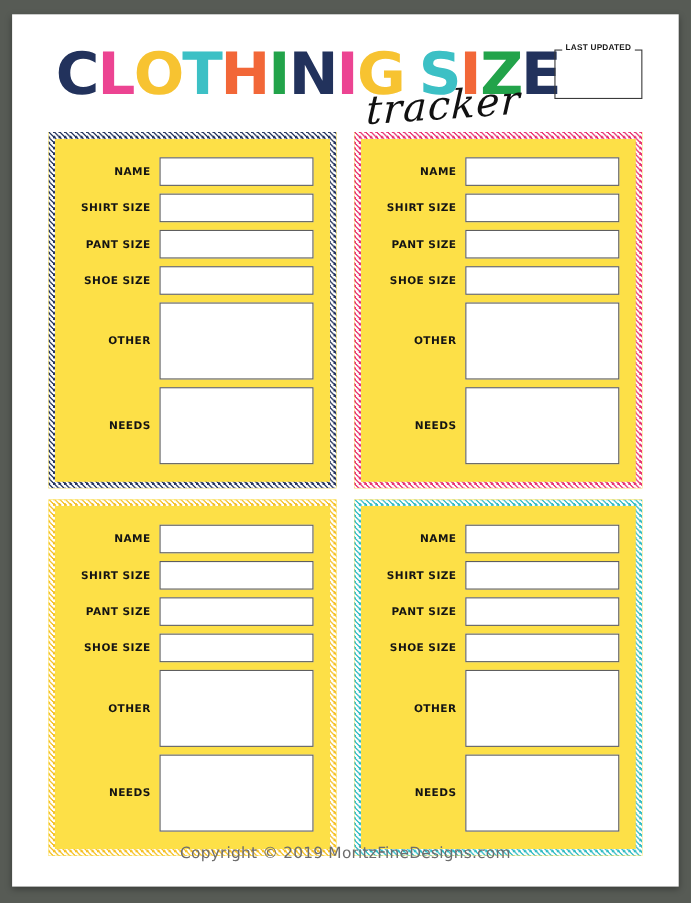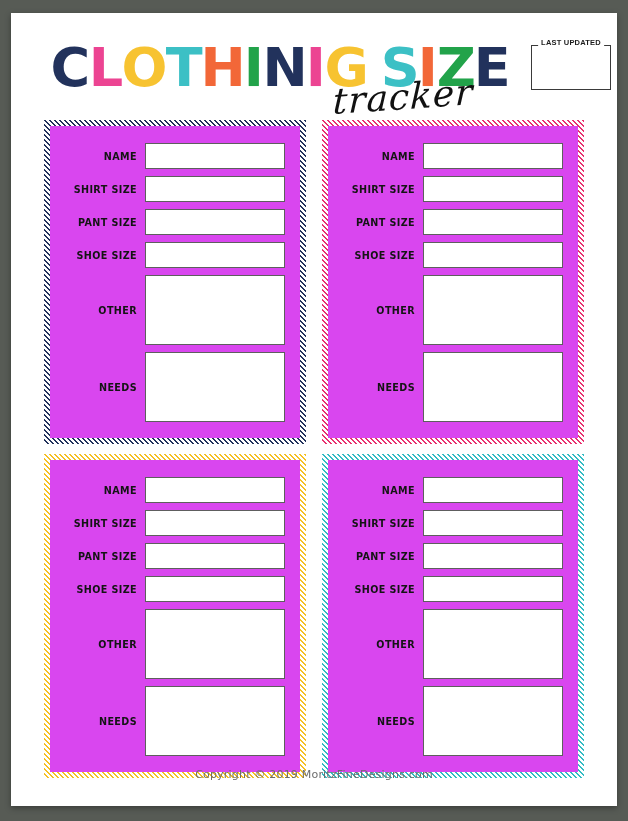--- a/index.html
+++ b/index.html
@@ -54,21 +54,21 @@
     font-style: italic;
     font-size: 36px;
     color: #111111;
     transform: rotate(-4deg) skewX(-6deg);
     transform-origin: left center;
     letter-spacing: 1px;
   }
 
   .lastupdated {
     position: absolute;
-    left: 520px; top: 32px;
+    left: 493px; top: 32px;
     width: 80px; height: 45px;
   }
   .lu-label {
     position: absolute;
     left: 50%; top: -7px;
     transform: translateX(-50%);
     background: #ffffff;
     padding: 0 3px;
     font-size: 7.5px;
     font-weight: bold;
@@ -81,21 +81,21 @@
     position: absolute;
     left: 0; top: 0; right: 0; bottom: 0;
     border: 1.4px solid #3a3a3a;
   }
 
   
   .card {
     position: absolute;
     width: 262px;
     padding: 11px;
-    background: #d946ef;
+    background: #fde047;
   }
   
   .card::before {
     content: "";
     position: absolute;
     left: 0; top: 0; right: 0; bottom: 0;
     padding: 6px;
     background-repeat: repeat;
     background-size: 5px 5px;
     -webkit-mask:
@@ -150,21 +150,21 @@
   #card-yellow { left: 33px;  top: 441px; }
   #card-teal   { left: 311px; top: 441px; }
 
   
   .footer {
     position: absolute;
     left: 0; right: 0;
     top: 755px;
     text-align: center;
     font-family: "DejaVu Sans", sans-serif;
-    font-size: 11px;
+    font-size: 14px;
     color: #6d6d6d;
     letter-spacing: 0.2px;
   }
 </style>
 </head>
 <body>
 
 <div id="root">
   <div class="page">
 

